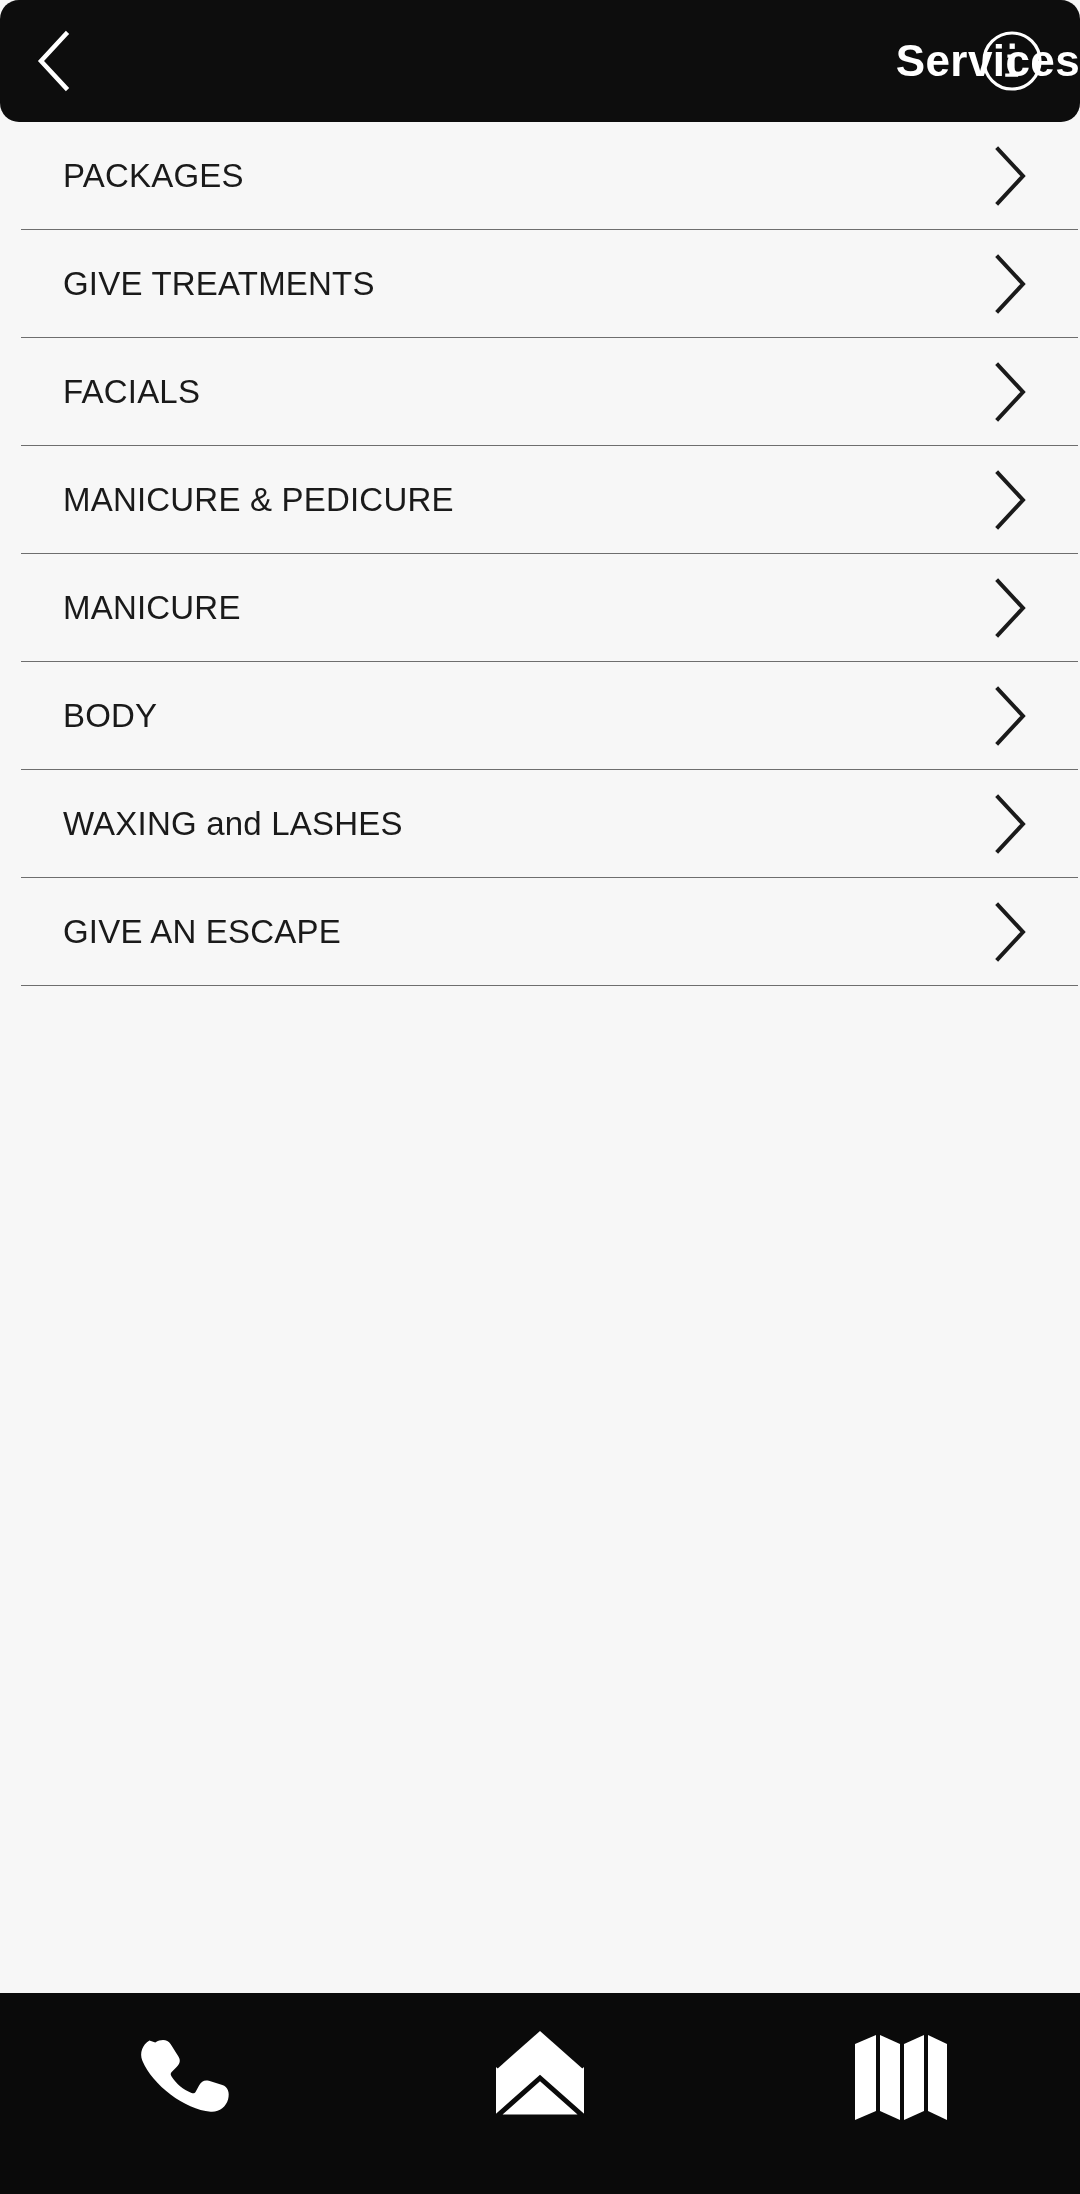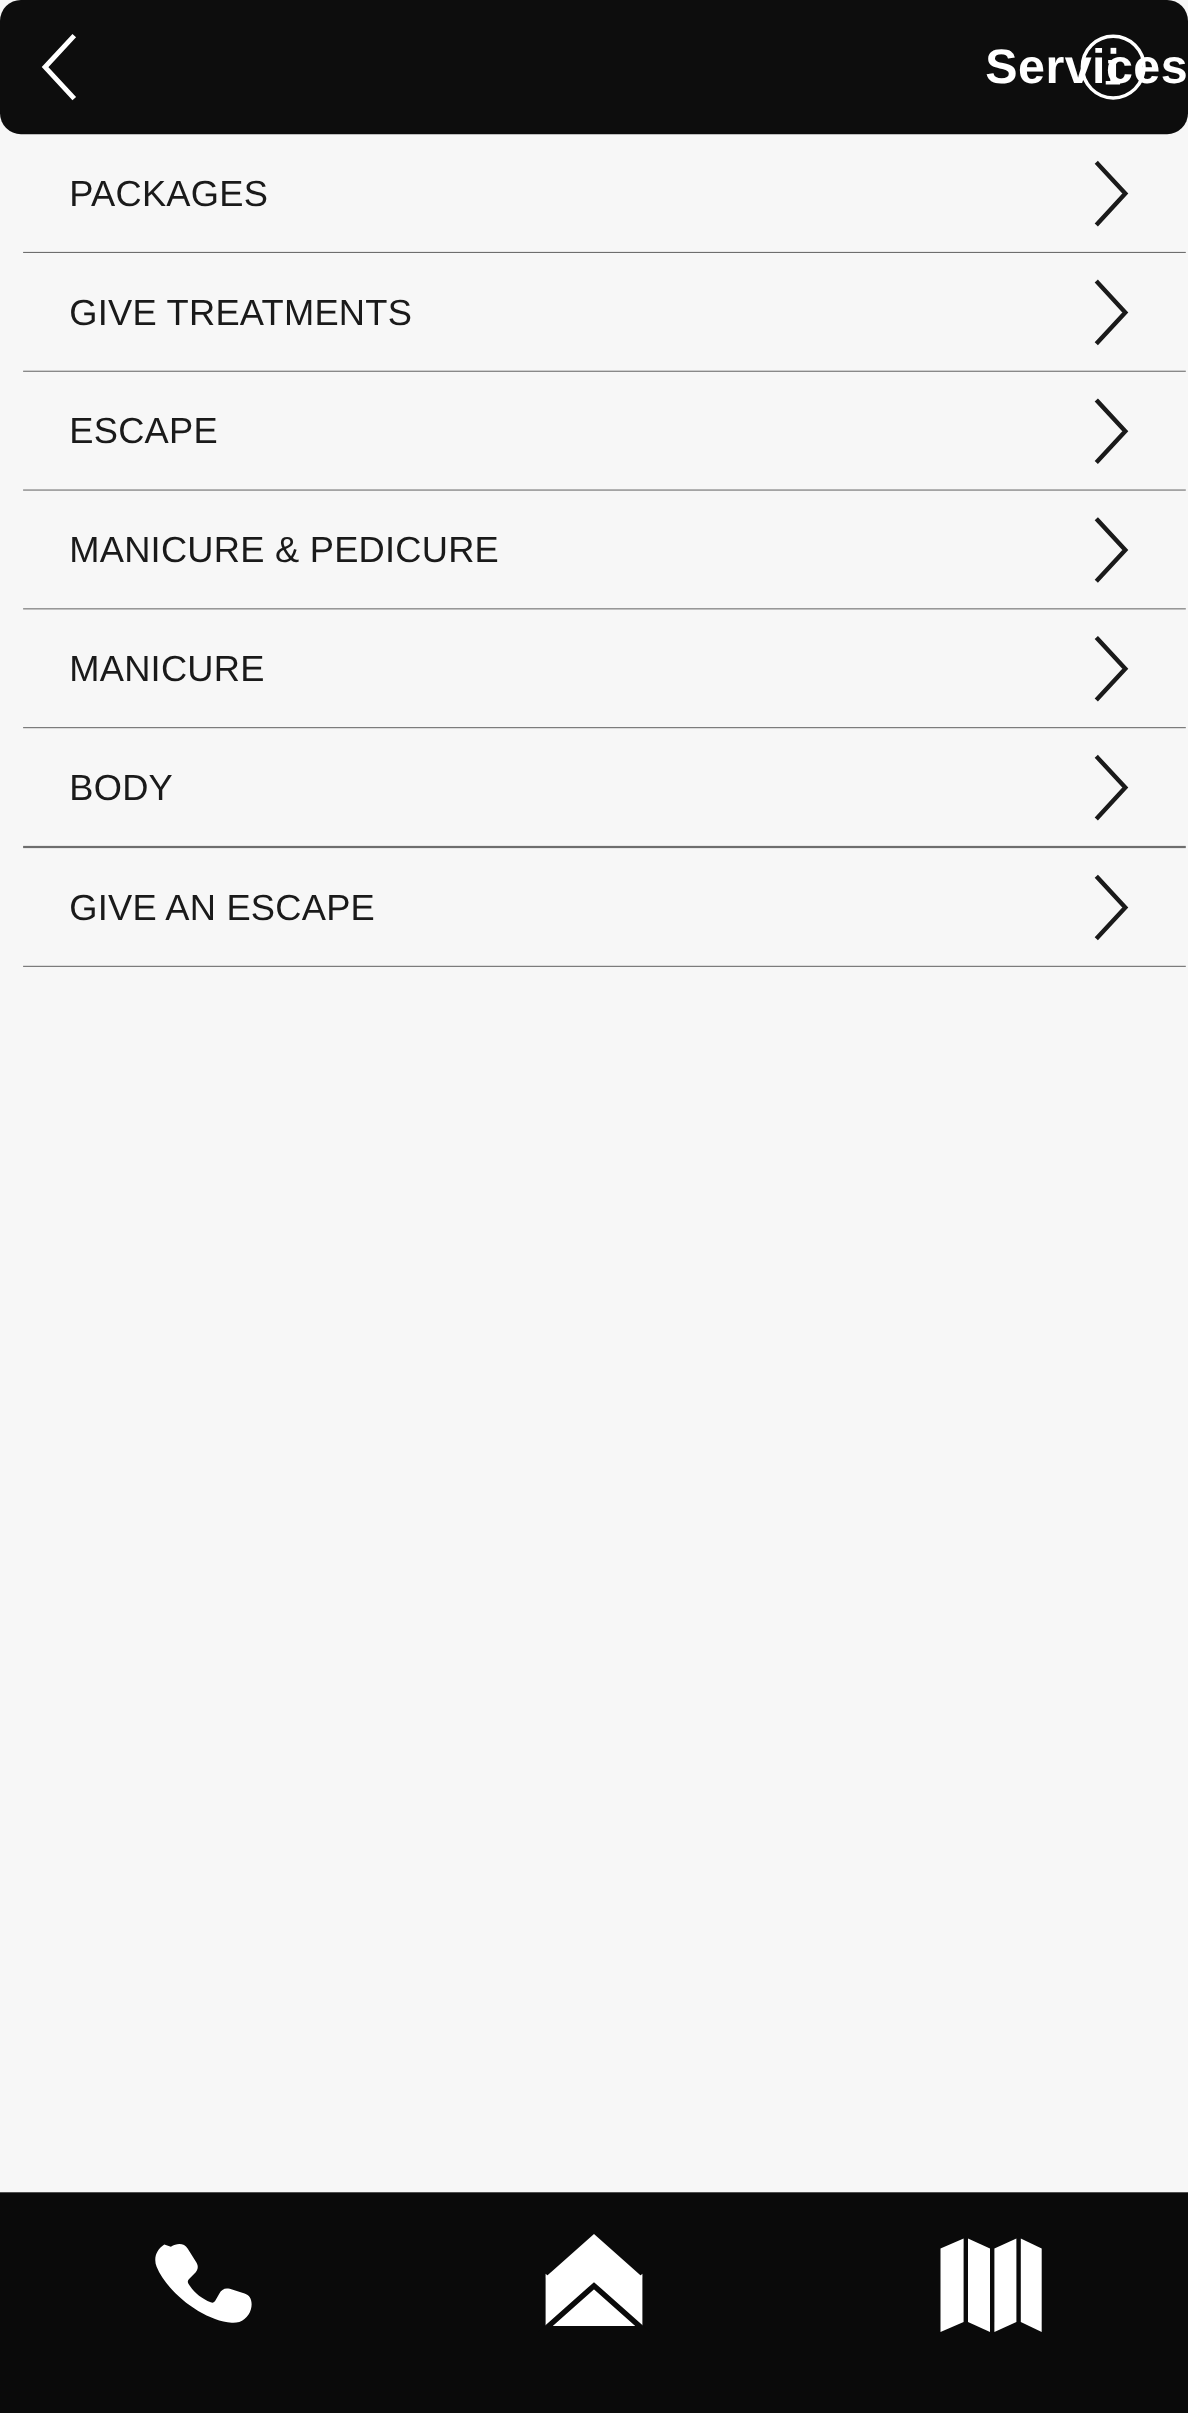--- a/index.html
+++ b/index.html
@@ -193,21 +193,21 @@
       <span class="list-item-label">GIVE TREATMENTS</span>
       <span class="list-item-chevron">
         <svg width="44" height="62" viewBox="0 0 44 62" fill="none" xmlns="http://www.w3.org/2000/svg">
           <path d="M10 4 L35 31 L10 58" stroke="#1a1a1a" stroke-width="4" stroke-linecap="square" stroke-linejoin="miter" fill="none"></path>
         </svg>
       </span>
     </div>
     <div class="divider"></div>
 
     <div class="list-item">
-      <span class="list-item-label">ESCAPE</span>
+      <span class="list-item-label">FACIALS</span>
       <span class="list-item-chevron">
         <svg width="44" height="62" viewBox="0 0 44 62" fill="none" xmlns="http://www.w3.org/2000/svg">
           <path d="M10 4 L35 31 L10 58" stroke="#1a1a1a" stroke-width="4" stroke-linecap="square" stroke-linejoin="miter" fill="none"></path>
         </svg>
       </span>
     </div>
     <div class="divider"></div>
 
     <div class="list-item">
       <span class="list-item-label">MANICURE &amp; PEDICURE</span>
@@ -232,20 +232,28 @@
     <div class="list-item">
       <span class="list-item-label">BODY</span>
       <span class="list-item-chevron">
         <svg width="44" height="62" viewBox="0 0 44 62" fill="none" xmlns="http://www.w3.org/2000/svg">
           <path d="M10 4 L35 31 L10 58" stroke="#1a1a1a" stroke-width="4" stroke-linecap="square" stroke-linejoin="miter" fill="none"></path>
         </svg>
       </span>
     </div>
     <div class="divider"></div>
 
+    <div class="list-item">
+      <span class="list-item-label">WAXING and LASHES</span>
+      <span class="list-item-chevron">
+        <svg width="44" height="62" viewBox="0 0 44 62" fill="none" xmlns="http://www.w3.org/2000/svg">
+          <path d="M10 4 L35 31 L10 58" stroke="#1a1a1a" stroke-width="4" stroke-linecap="square" stroke-linejoin="miter" fill="none"></path>
+        </svg>
+      </span>
+    </div>
     <div class="divider"></div>
 
     <div class="list-item">
       <span class="list-item-label">GIVE AN ESCAPE</span>
       <span class="list-item-chevron">
         <svg width="44" height="62" viewBox="0 0 44 62" fill="none" xmlns="http://www.w3.org/2000/svg">
           <path d="M10 4 L35 31 L10 58" stroke="#1a1a1a" stroke-width="4" stroke-linecap="square" stroke-linejoin="miter" fill="none"></path>
         </svg>
       </span>
     </div>

